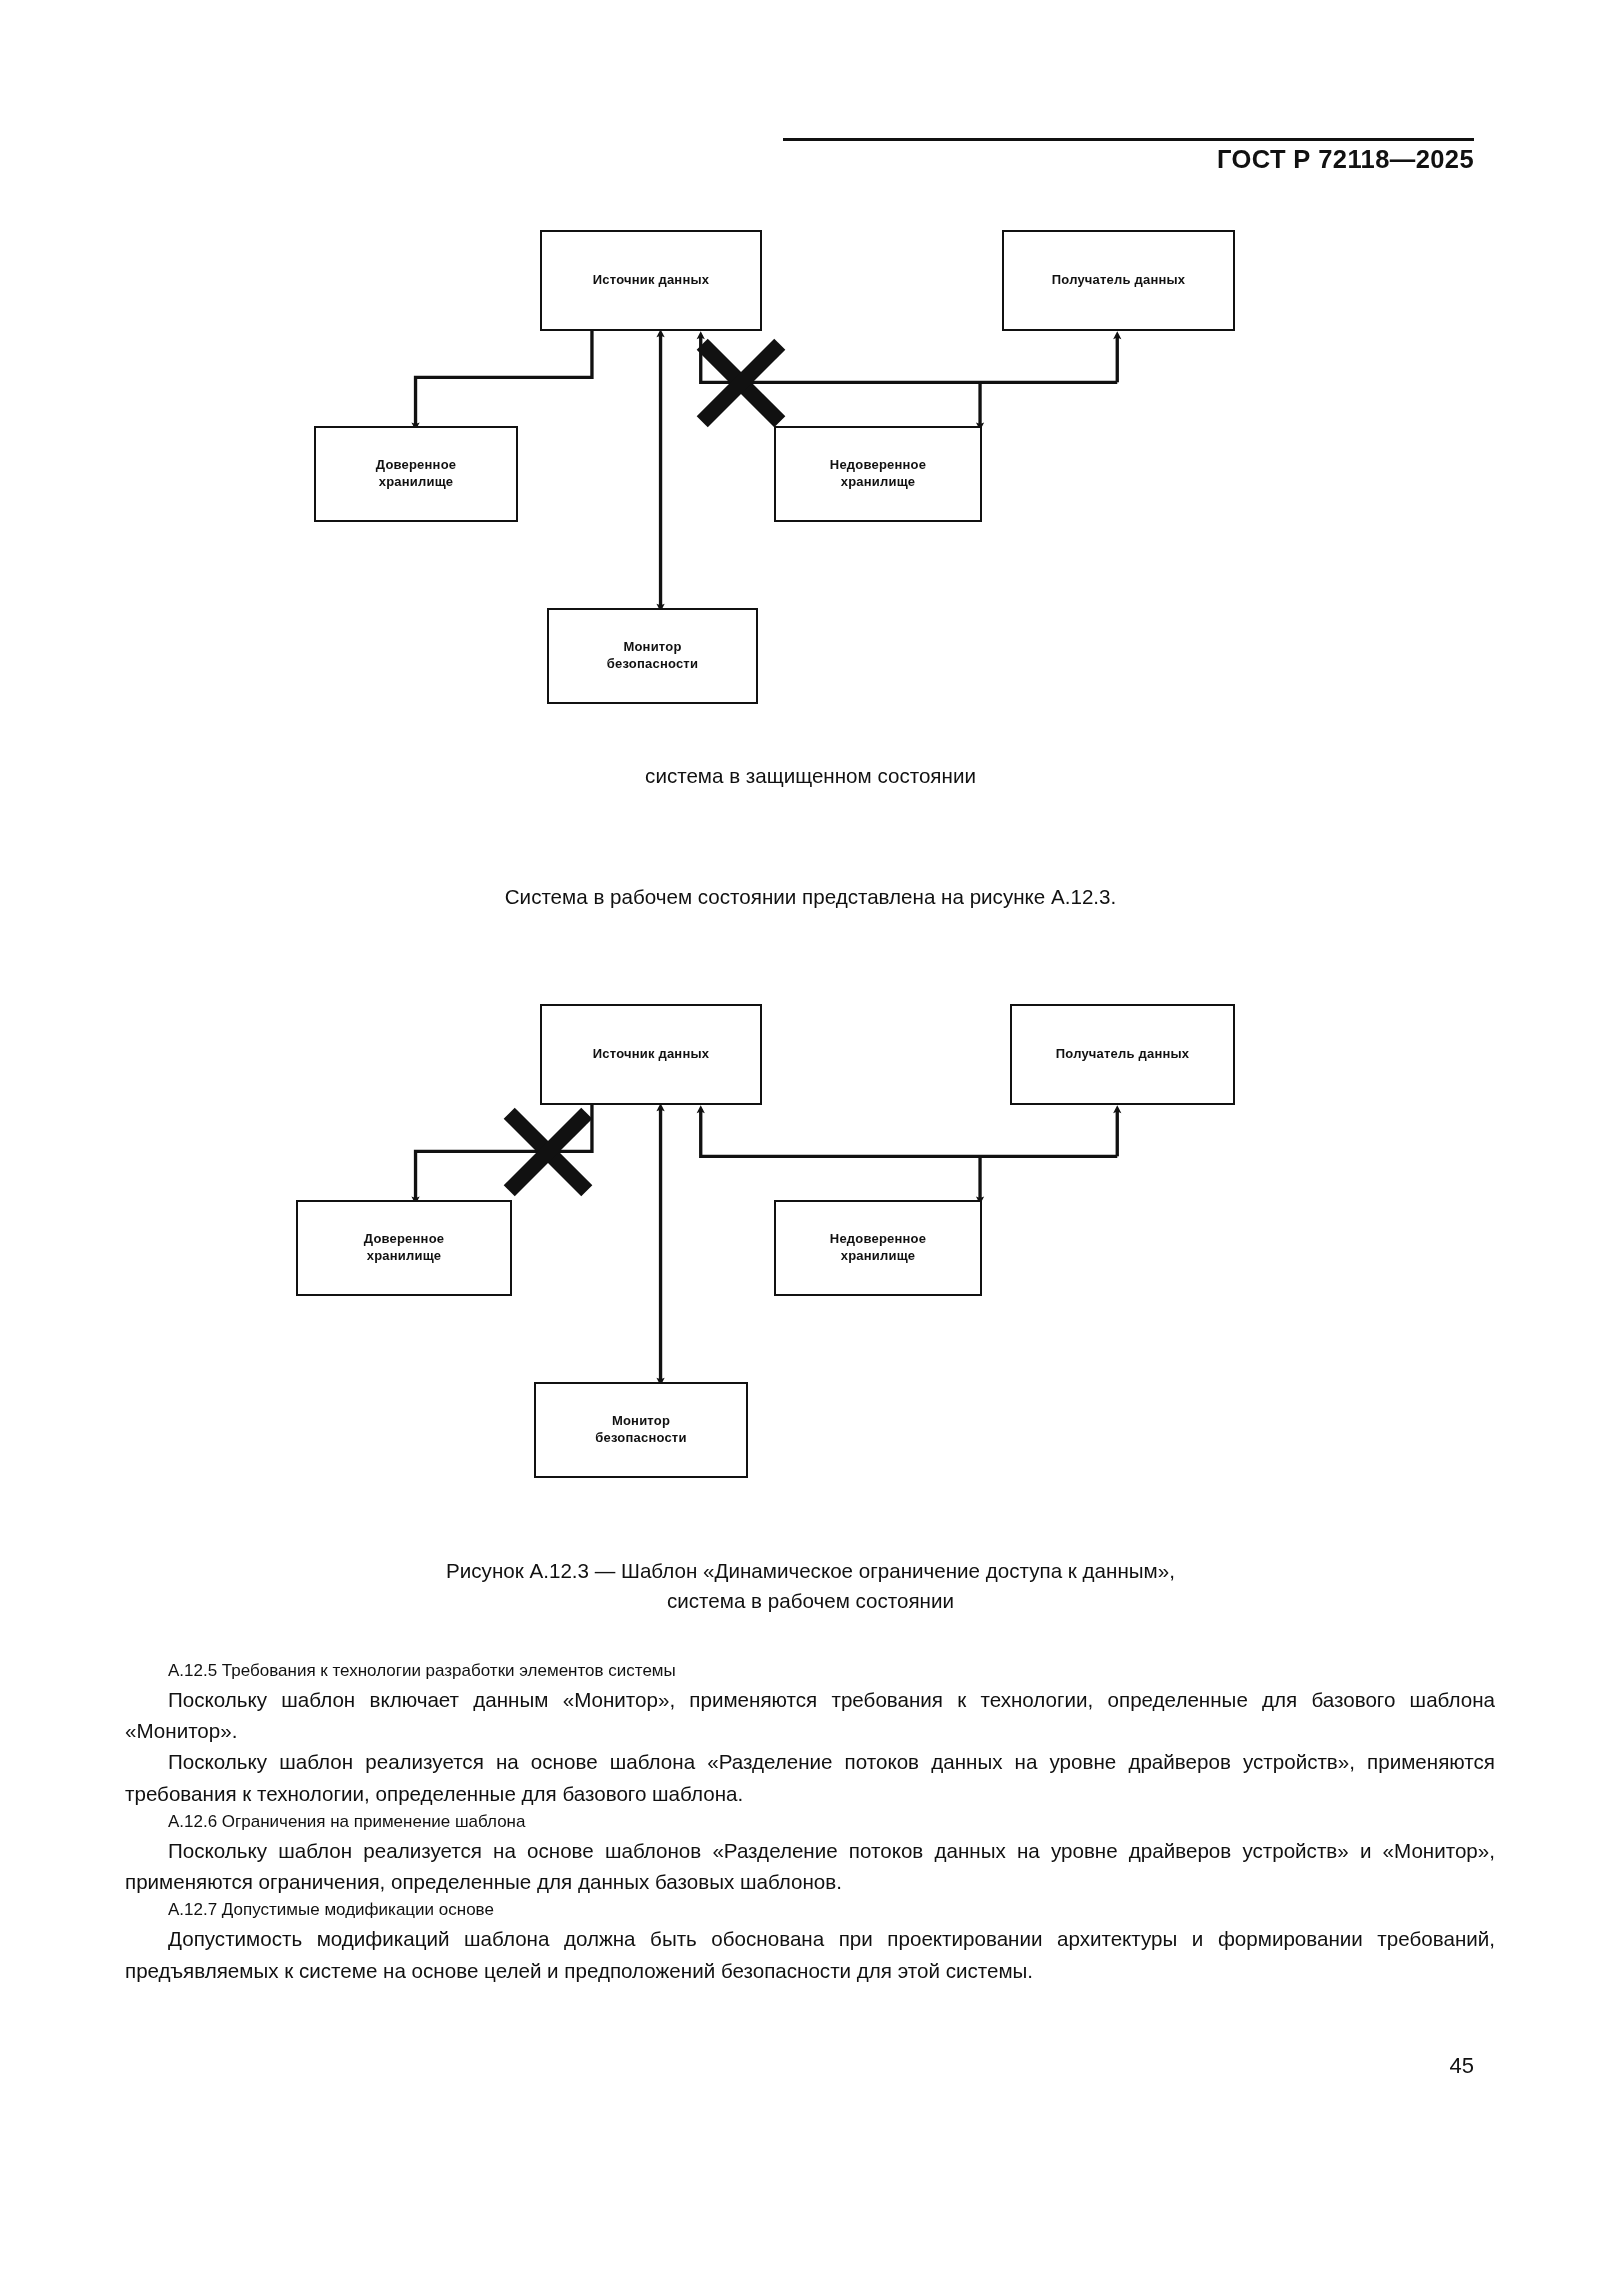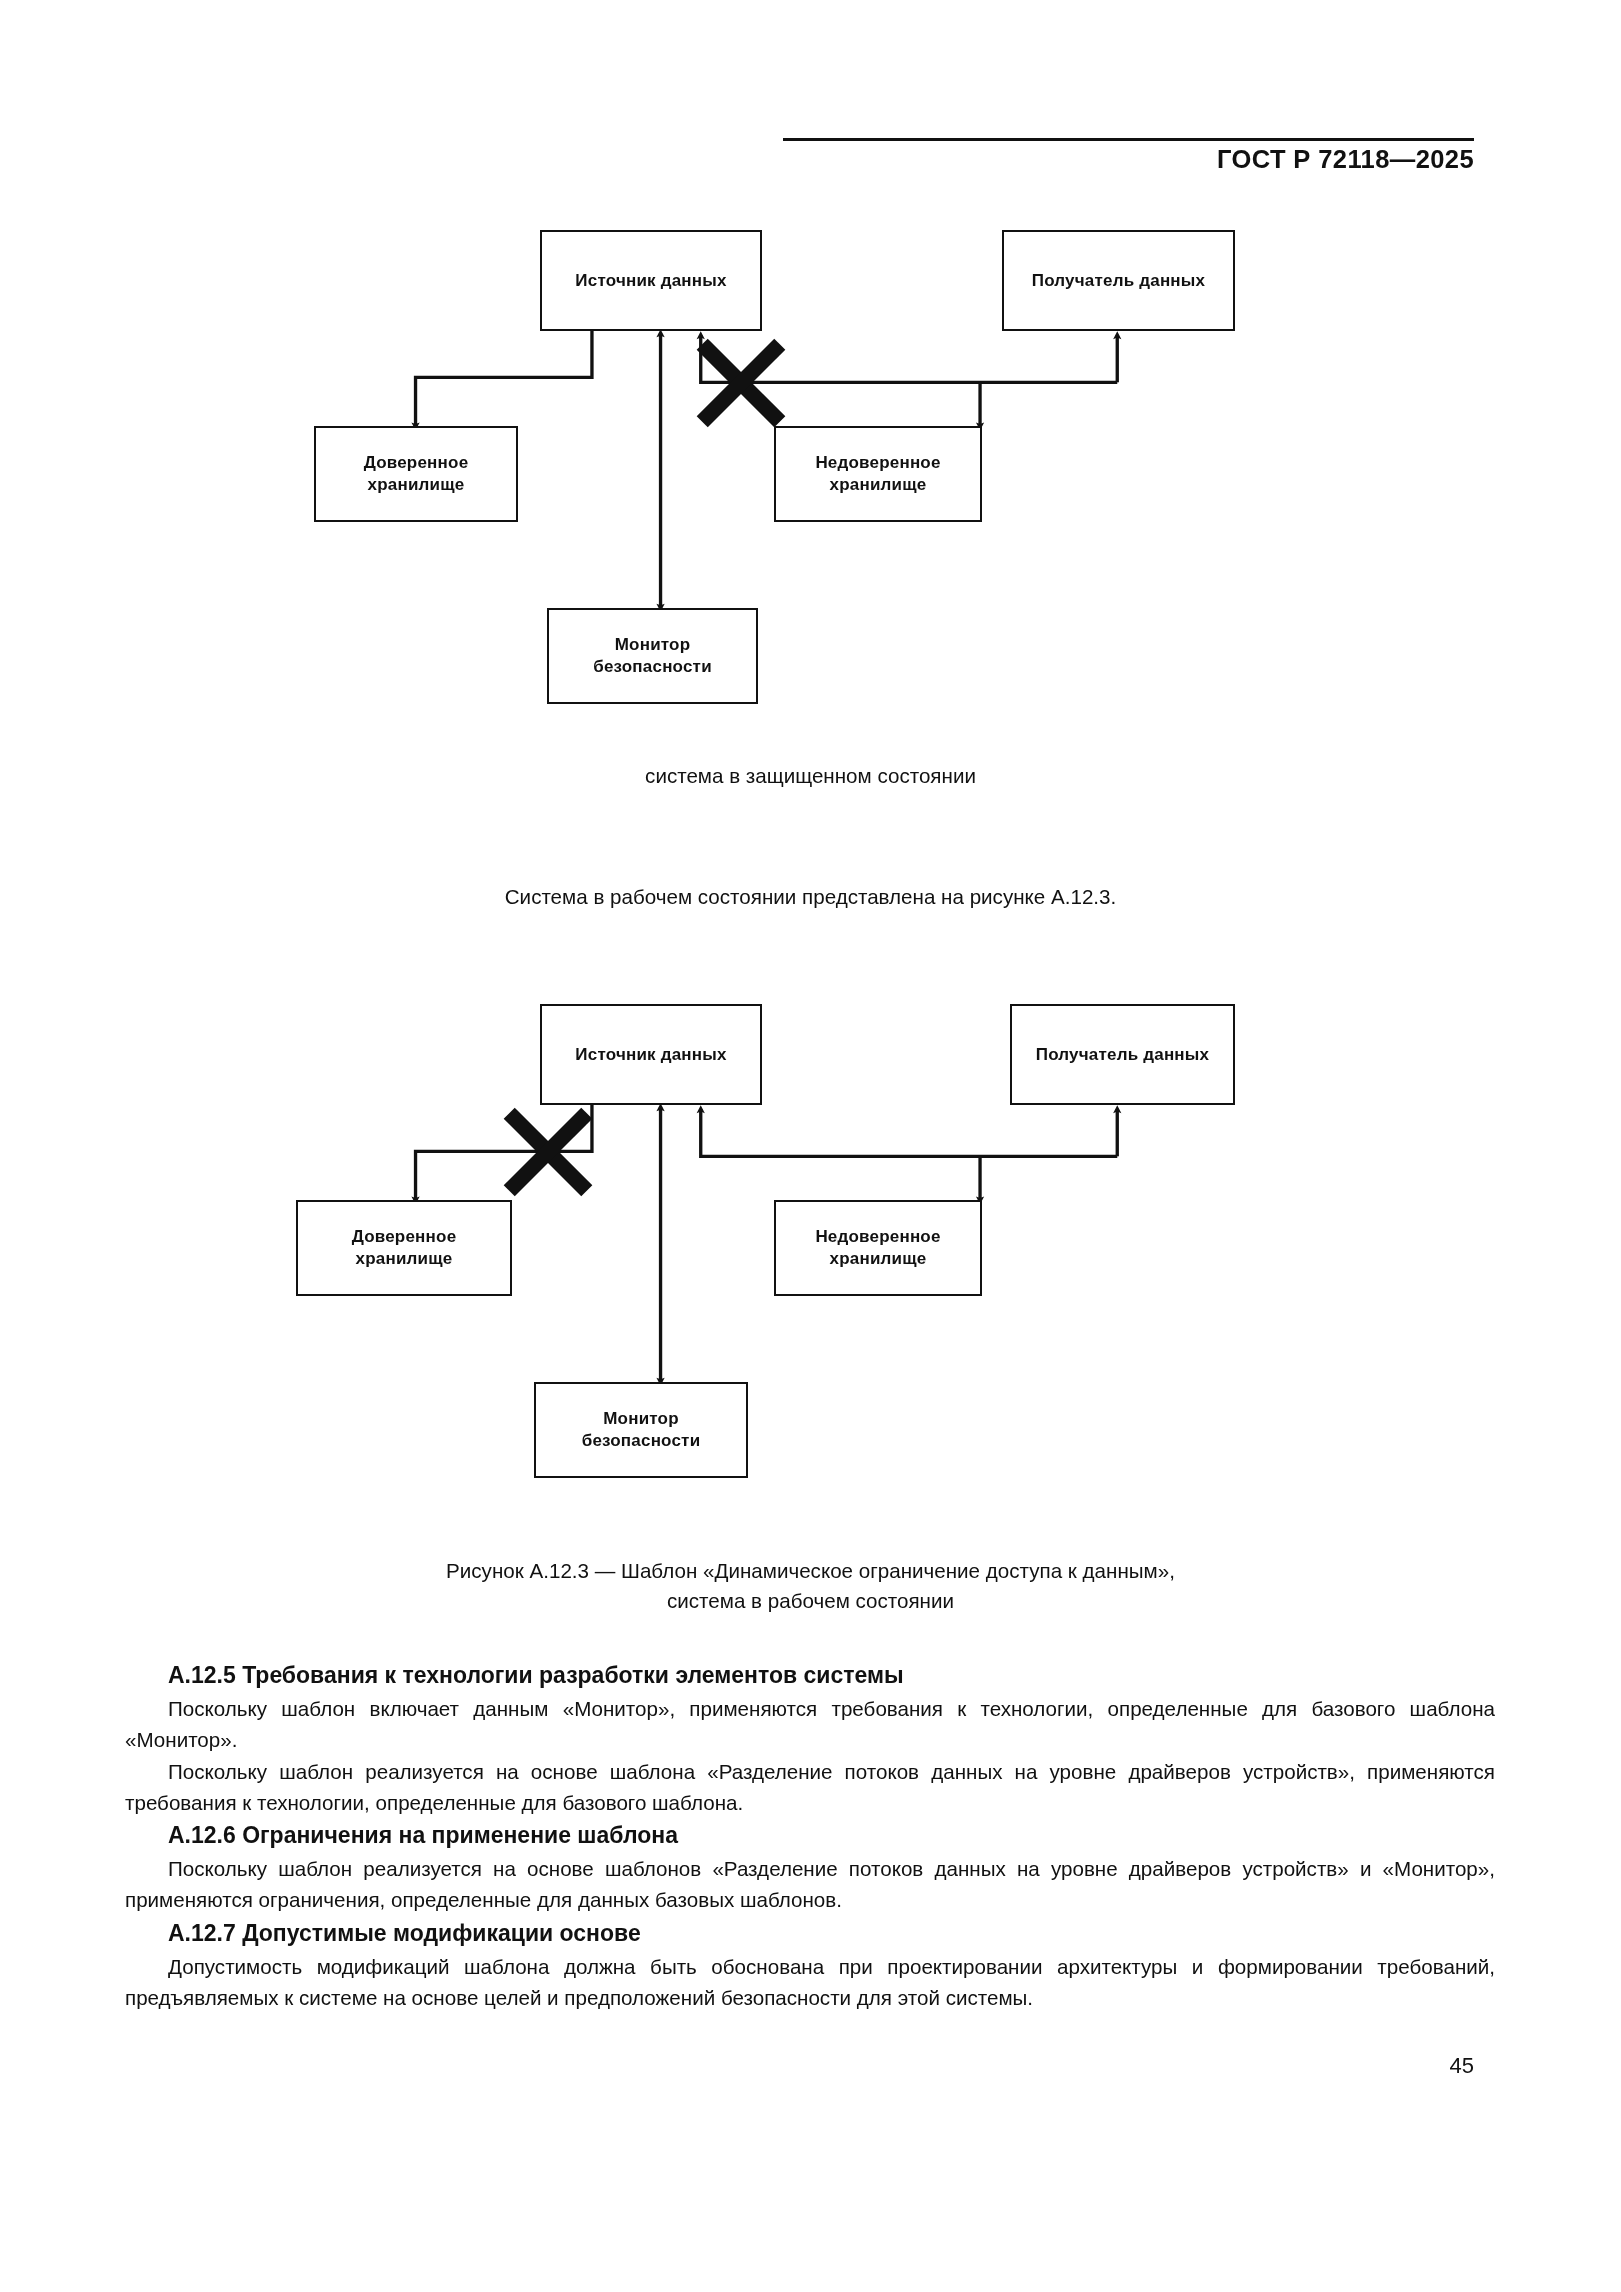--- a/index.html
+++ b/index.html
@@ -61,21 +61,21 @@
     position: absolute;
     box-sizing: border-box;
     border: 2.9px solid #111;
     background: #fff;
     display: flex;
     align-items: center;
     justify-content: center;
     text-align: center;
     font-family: "Liberation Sans", sans-serif;
     font-weight: bold;
-    font-size: 17px;
+    font-size: 13px;
     line-height: 1.28;
     color: #111;
     letter-spacing: 0.2px;
     z-index: 4;
   }
   .node span { display: block; padding: 0 5.9px; }
 
   svg.wires {
     position: absolute;
     left: 0;
@@ -116,22 +116,22 @@
     position: absolute;
     left: 125px;
     width: 1370px;
     top: 1658px;
     font-size: 20.6px;
     line-height: 1.52;
     color: #111;
   }
   .body-block h3 {
     margin: 0;
-    font-size: 23px;
-    font-weight: bold;
+    font-size: 17px;
+    font-weight: normal;
     text-indent: 43px;
     line-height: 1.52;
   }
   .body-block p {
     margin: 0;
     text-indent: 43px;
     line-height: 1.52;
   }
   .body-block p.just { text-align: justify; text-align-last: left; }
 

